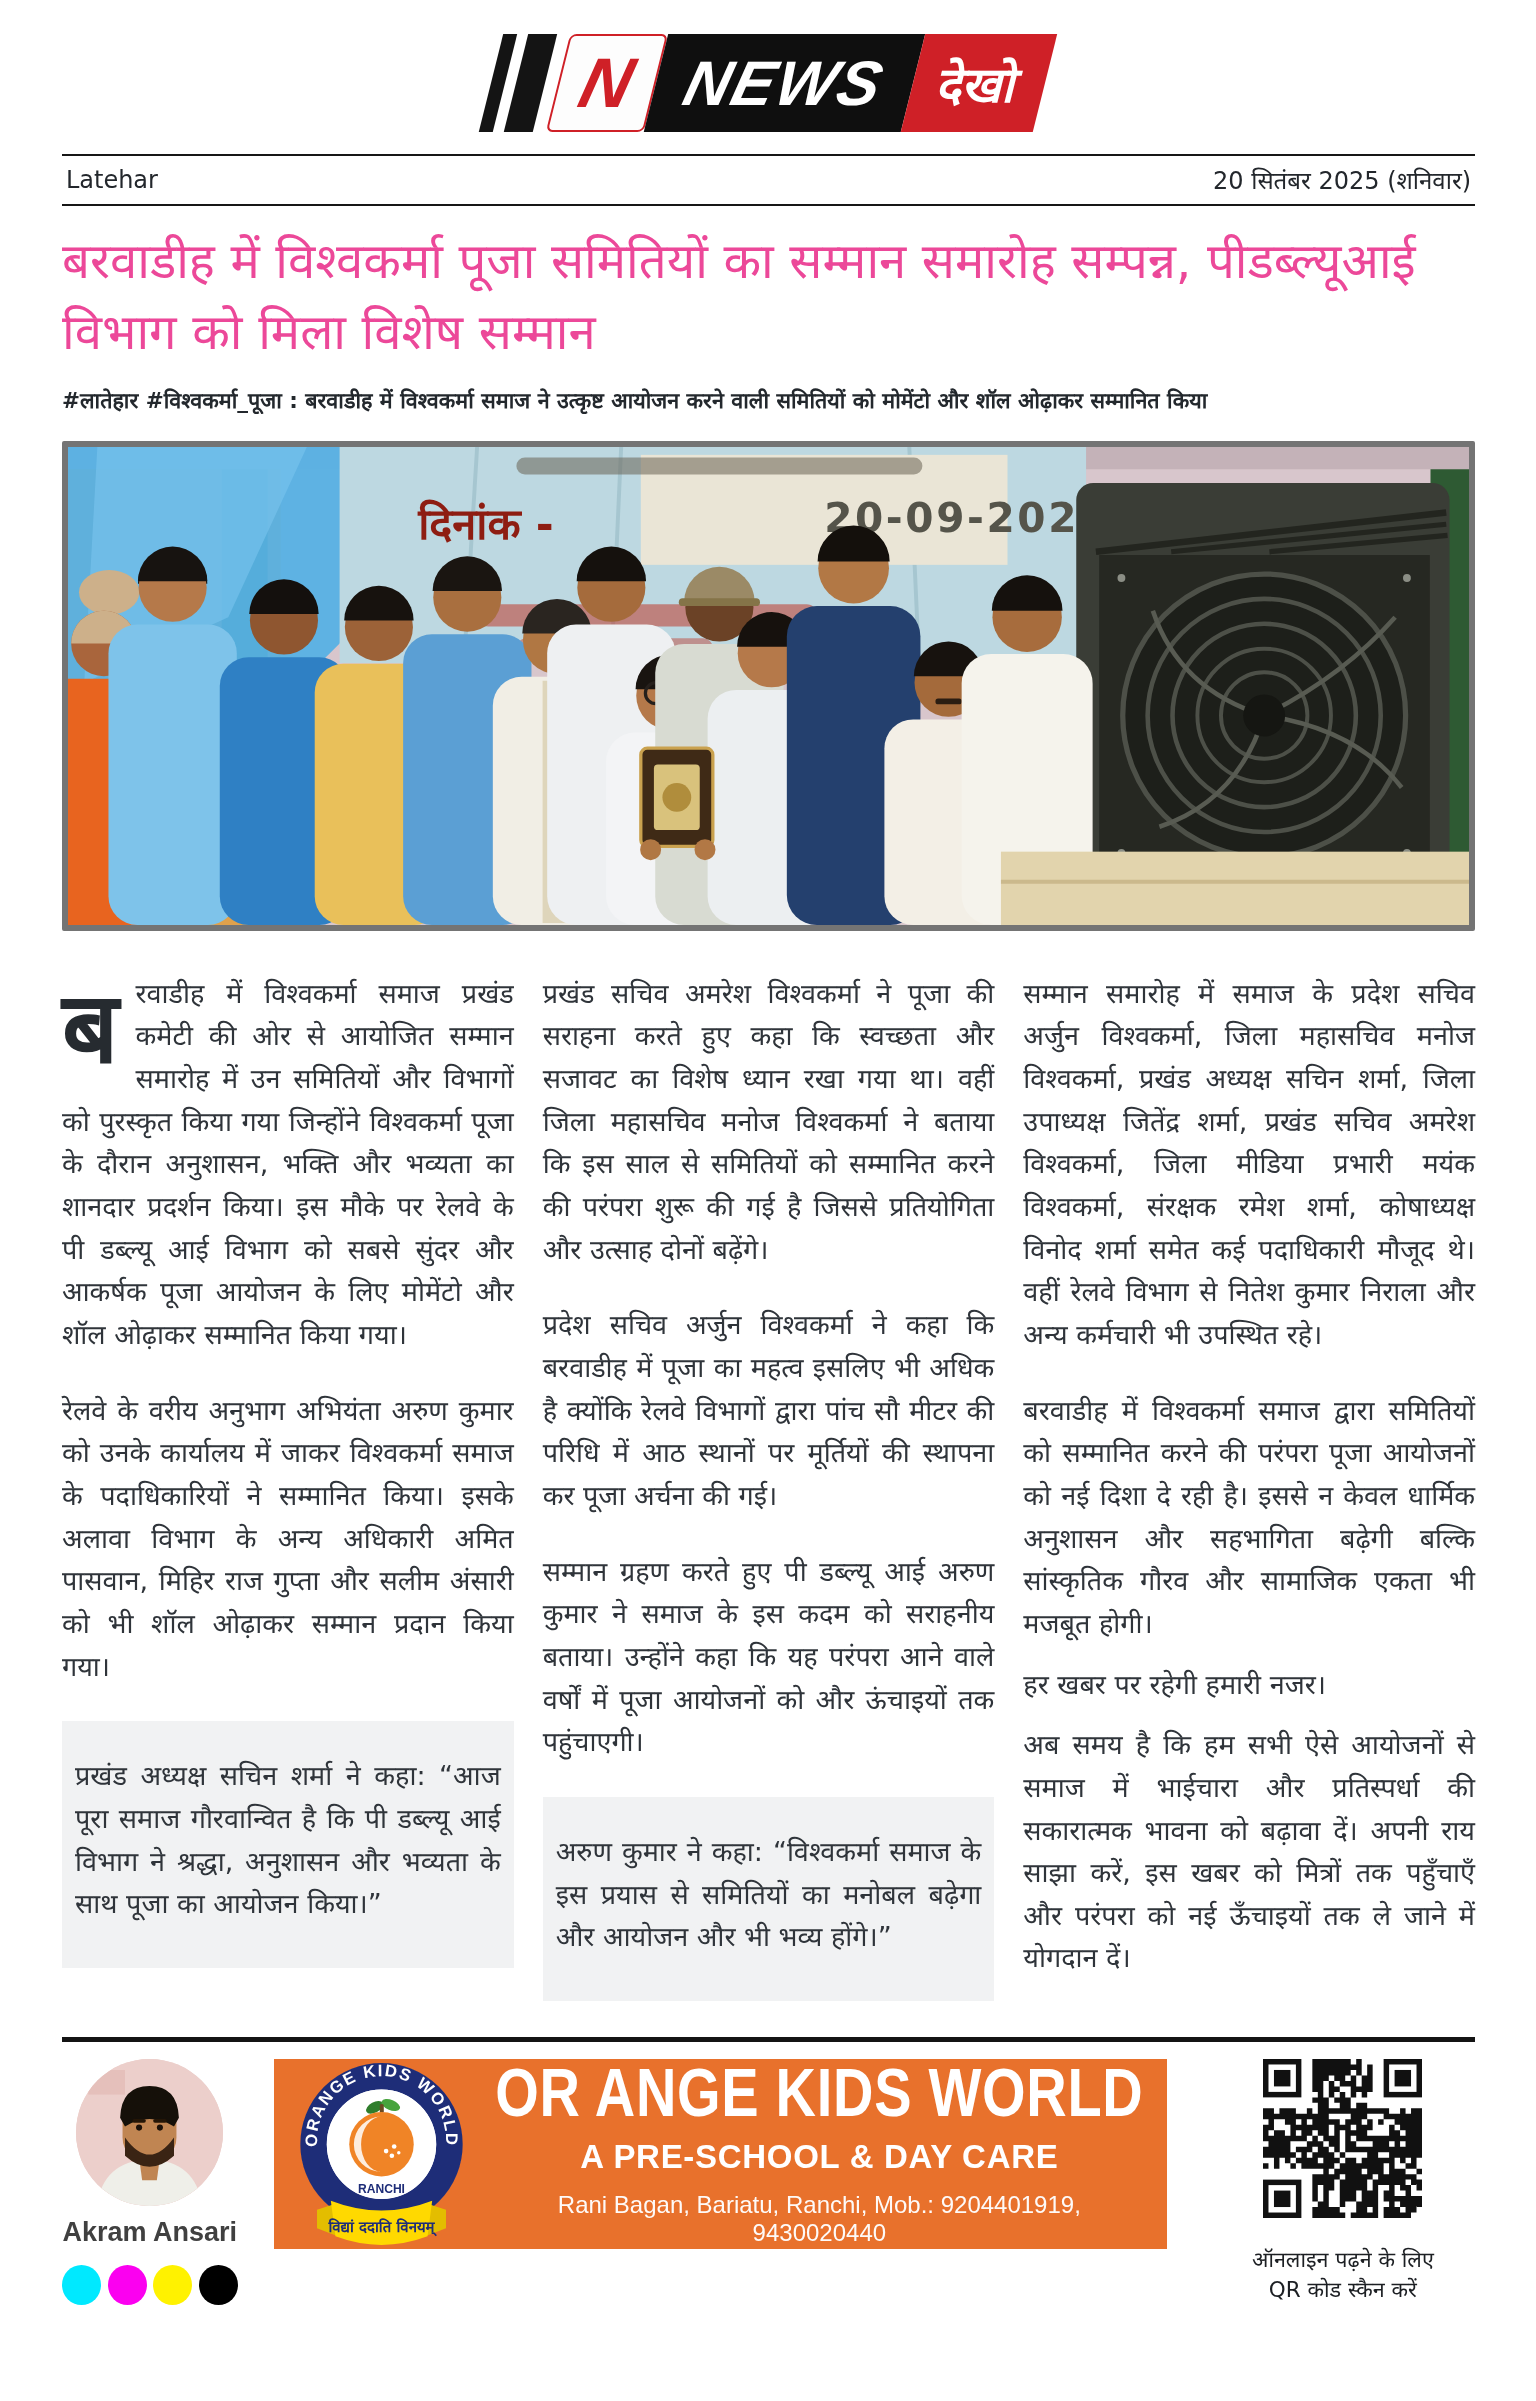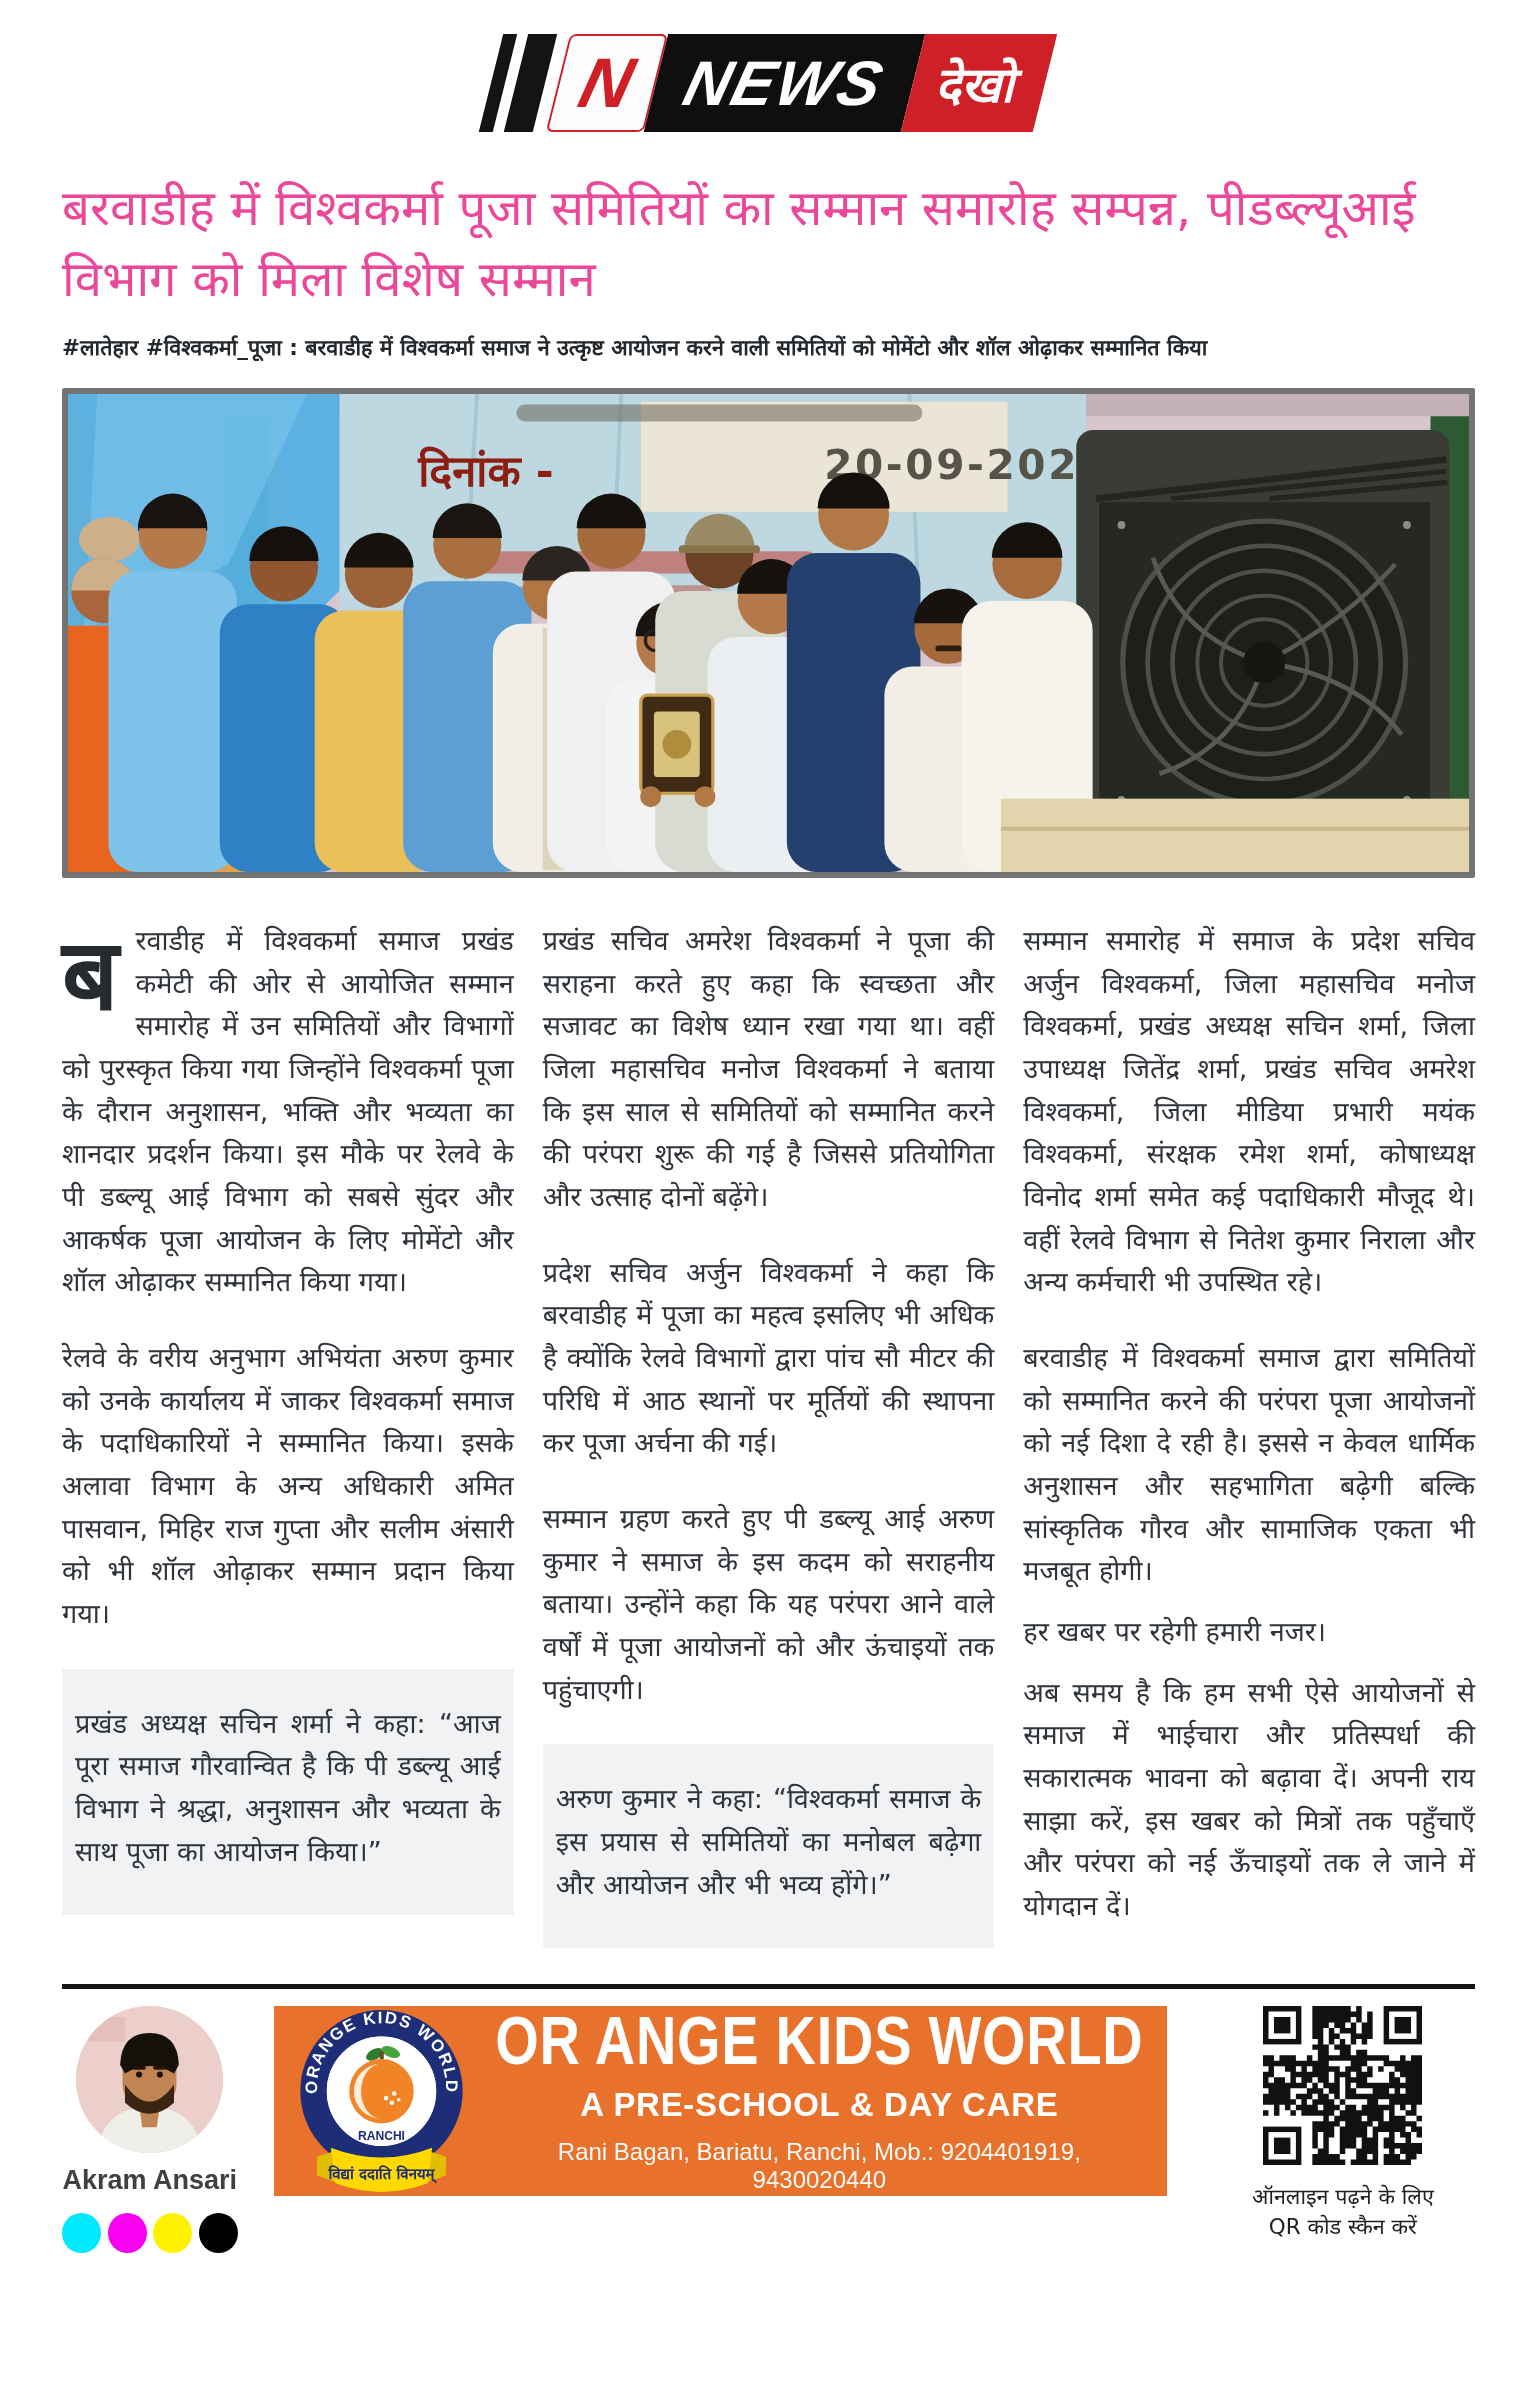--- a/index.html
+++ b/index.html
@@ -63,39 +63,43 @@
                padding:0 23.4px 0 11.7px; gap:17px; }
   .ad-logo { width:193px; height:190px; flex:0 0 auto; }
   .ad-text { flex:1 1 auto; text-align:center; color:#fff; font-family:"Liberation Sans",sans-serif; }
   .ad-title { font-size:56px; font-weight:800; letter-spacing:0.7px; display:inline-block;
               transform:scale(1,1.22); transform-origin:center; white-space:nowrap; }
   .ad-sub { font-size:33px; font-weight:800; margin-top:13px; letter-spacing:0.7px; }
   .ad-address { font-size:24px; font-weight:400; margin-top:14.3px; opacity:.97; }
 
   .qr-block { width:280px; flex:0 0 auto; display:flex; flex-direction:column; align-items:center; }
   .qr-block svg { width:159px; height:159px; }
-  .qr-caption { margin-top:17px; font-size:21.5px; line-height:1.4; text-align:center; color:#1c1f23; }
+  .qr-caption { margin-top:27px; font-size:21.5px; line-height:1.4; text-align:center; color:#1c1f23; }
 </style>
 </head>
 <body>
 
 <div class="page">
 
   <div class="masthead">
     <div class="logo">
       <span class="stripe s1"></span>
       <span class="stripe s2"></span>
       <span class="nbox">
           <i>N</i>
         </span>
       <span class="newsbox">NEWS</span>
       <span class="dekhobox">देखो</span>
     </div>
   </div>
 
+  <div class="dateline">
+    <span>Latehar</span>
+    <span>20 सितंबर 2025 (शनिवार)</span>
+  </div>
 
   <h1 class="headline">बरवाडीह में विश्वकर्मा पूजा समितियों का सम्मान समारोह सम्पन्न, पीडब्ल्यूआई विभाग को मिला विशेष सम्मान</h1>
   <div class="subheadline">#लातेहार #विश्वकर्मा_पूजा : बरवाडीह में विश्वकर्मा समाज ने उत्कृष्ट आयोजन करने वाली समितियों को मोमेंटो और शॉल ओढ़ाकर सम्मानित किया</div>
 
   <figure class="photo">
     <svg viewBox="0 0 2170 730" preserveAspectRatio="xMidYMid slice">
 
       <rect width="2170" height="730" fill="#d8c6cc"></rect>
       <rect width="340" height="730" fill="#dfa14c"></rect>
       <rect x="250" width="70" height="520" fill="#35613a"></rect>

